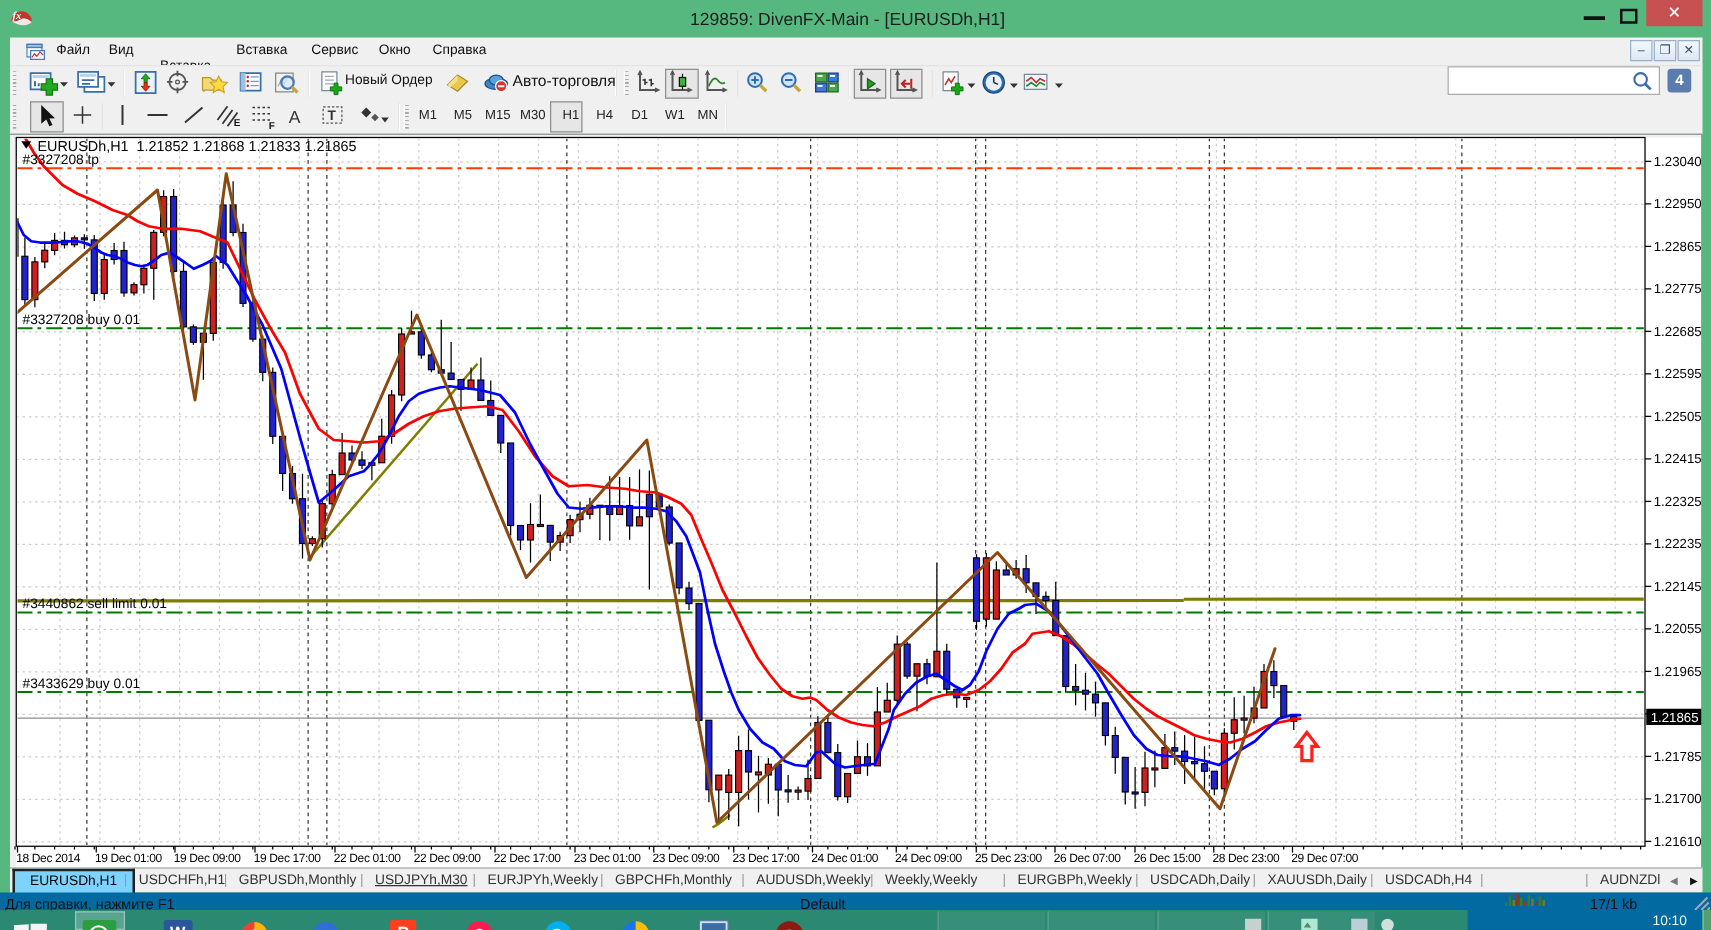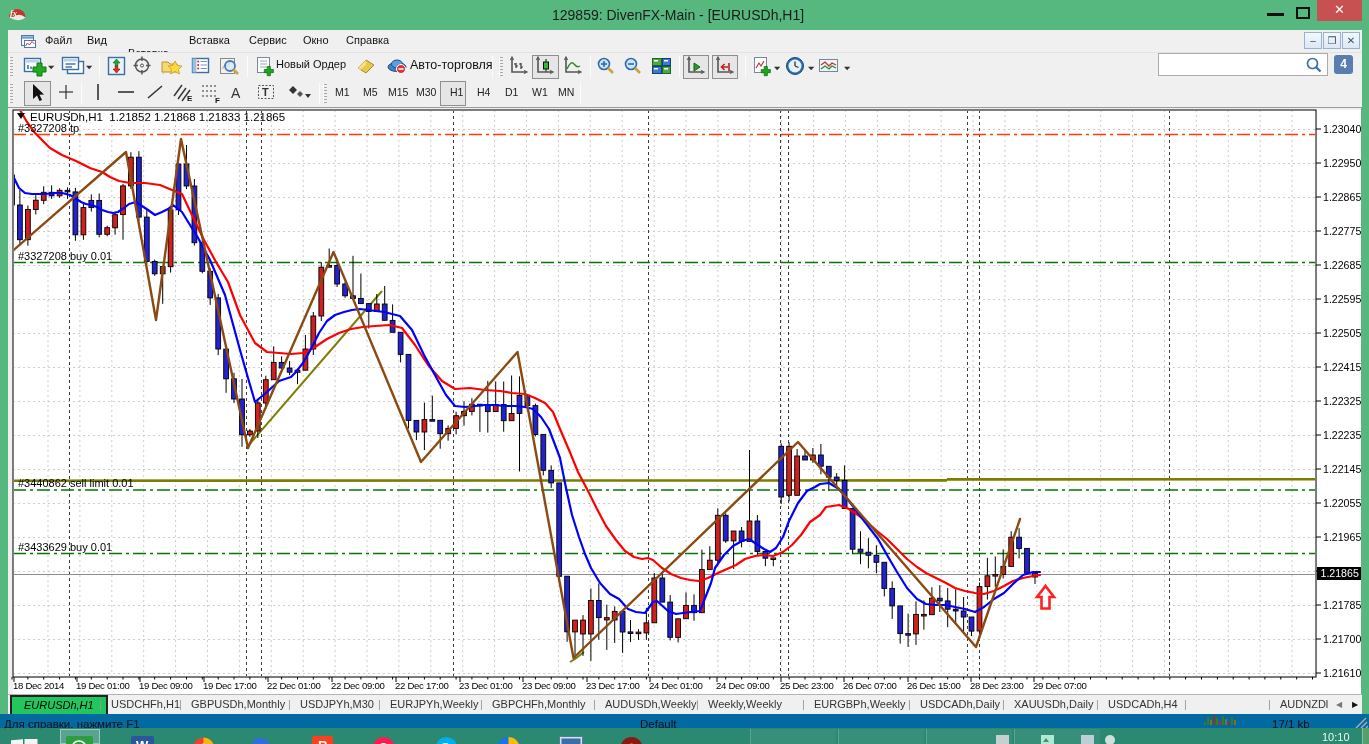--- a/index.html
+++ b/index.html
@@ -35,28 +35,28 @@
 
 
 .mdib { position:absolute; top:2px; width:18px; height:17px; background:linear-gradient(#f4f8fc,#dce8f5); border:1px solid #98b1cd; color:#35516f; font-size:10px; text-align:center; line-height:15px; }
 
 
 #chartsvg { left:8px; top:108px; }
 
 
 #tabs { left:8px; top:694px; width:1354px; height:20px; background:#f0f0f0; border-top:1px solid #b4b4b4; font-size:11px; color:#333; }
 #tabs .tab { position:absolute; top:0px; }
-#tabs .active { background:#22c55e; border:2px solid #222; border-bottom:none; top:0px; height:20px; line-height:17px; padding:0 12px; color:#000;font-style:italic; }
+#tabs .active { background:#7dd3fc; border:2px solid #222; border-bottom:none; top:0px; height:20px; line-height:17px; padding:0 12px; color:#000; }
 #tabs .sep { color:#999; }
 
 
 #status { left:0px; top:714px; width:1369px; height:30px; background:#0369a1; font-size:11.5px; color:#111; }
 
 
-#taskbar { left:0; top:728px; width:1369px; height:16px; background:rgba(60,150,95,0.72); }
+#taskbar { left:0; top:728px; width:1174px; height:16px; background:rgba(60,150,95,0.72); }
 </style>
 </head>
 <body>
 
 <div class="abs" id="title">
   <svg class="abs" style="left:7px; top:4px;" width="22" height="20">
       <path d="M2 13 A 8 8 0 1 1 18.5 13.5 Q 13 9.5 9.5 11.5 Q 5.5 13.8 2 13 Z" fill="#c5352c"></path>
       <path d="M18.5 13.5 Q 13 9.5 9.5 11.5 Q 5.5 13.8 2 13 Q 8 16.5 12 16.2 Q 16.4 15.9 18.5 13.5 Z" fill="#ece9e6"></path>
       <text x="3" y="11.5" font-size="8.5" font-style="italic" font-weight="bold" fill="#fff" font-family="Liberation Serif">fx</text>
     </svg>
@@ -829,21 +829,21 @@
     <line x1="1026" y1="569" x2="1026" y2="574" stroke="#000" stroke-width="1"></line>
     <text x="1025" y="581.3" font-size="9.6" letter-spacing="-0.3" fill="#000">29 Dec 07:00</text>
 </svg>
 
 <div class="abs" id="tabs">
   <div class="tab active" style="left:2px;">EURUSDh,H1</div>
     <div class="tab" style="left:103px; top:3px;">USDCHFh,H1</div>
     <div class="tab sep" style="left:91px; top:3px;">|</div>
     <div class="tab" style="left:183px; top:3px;">GBPUSDh,Monthly</div>
     <div class="tab sep" style="left:171px; top:3px;">|</div>
-    <div class="tab" style="left:292px; top:3px;">USDJPYh,M30</div>
+    <div class="tab" style="left:292px; top:3px;text-decoration:underline;">USDJPYh,M30</div>
     <div class="tab sep" style="left:280px; top:3px;">|</div>
     <div class="tab" style="left:382px; top:3px;">EURJPYh,Weekly</div>
     <div class="tab sep" style="left:370px; top:3px;">|</div>
     <div class="tab" style="left:484px; top:3px;">GBPCHFh,Monthly</div>
     <div class="tab sep" style="left:472px; top:3px;">|</div>
     <div class="tab" style="left:597px; top:3px;">AUDUSDh,Weekly</div>
     <div class="tab sep" style="left:585px; top:3px;">|</div>
     <div class="tab" style="left:700px; top:3px;">Weekly,Weekly</div>
     <div class="tab sep" style="left:688px; top:3px;">|</div>
     <div class="tab" style="left:806px; top:3px;">EURGBPh,Weekly</div>

